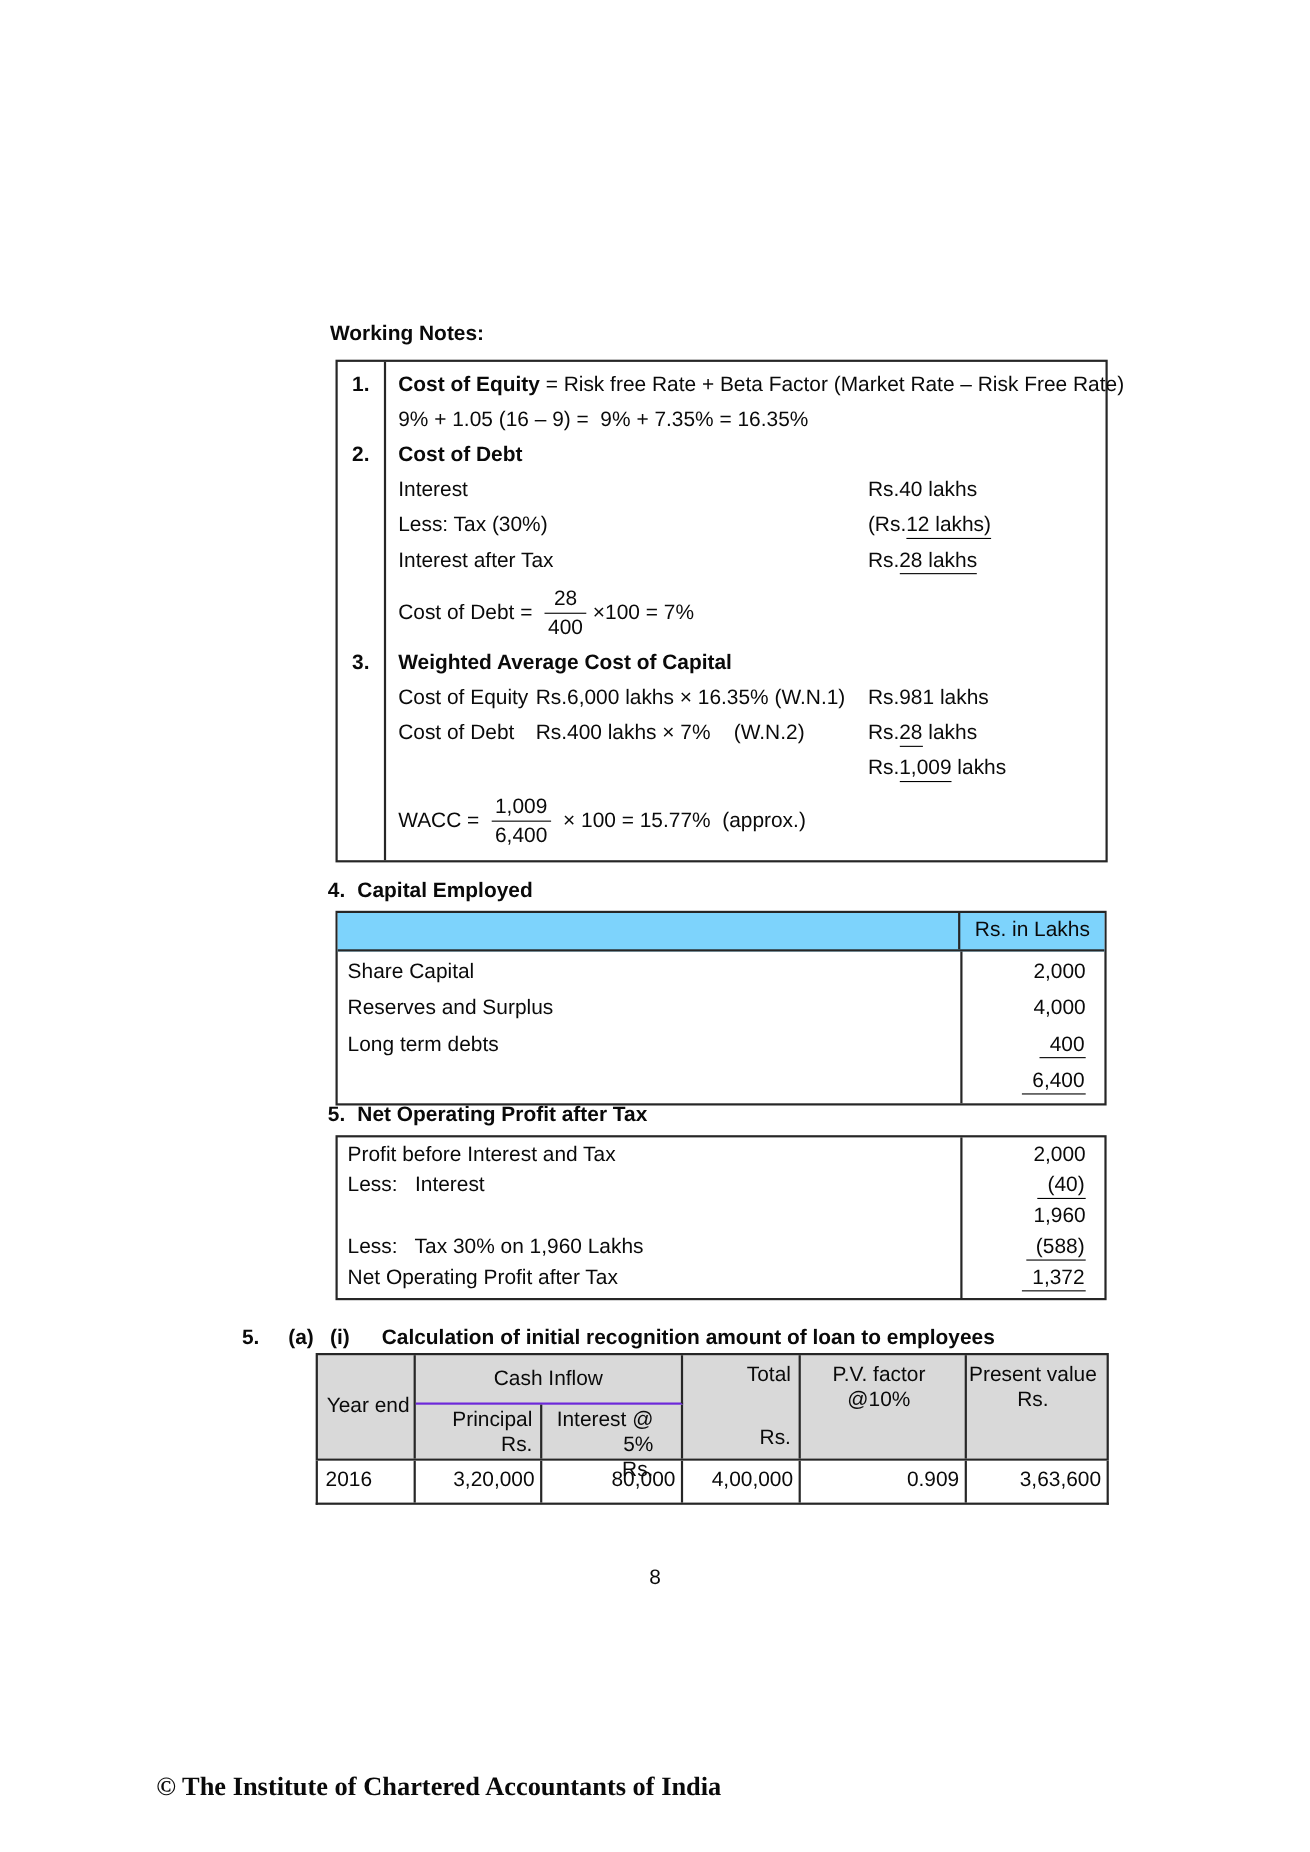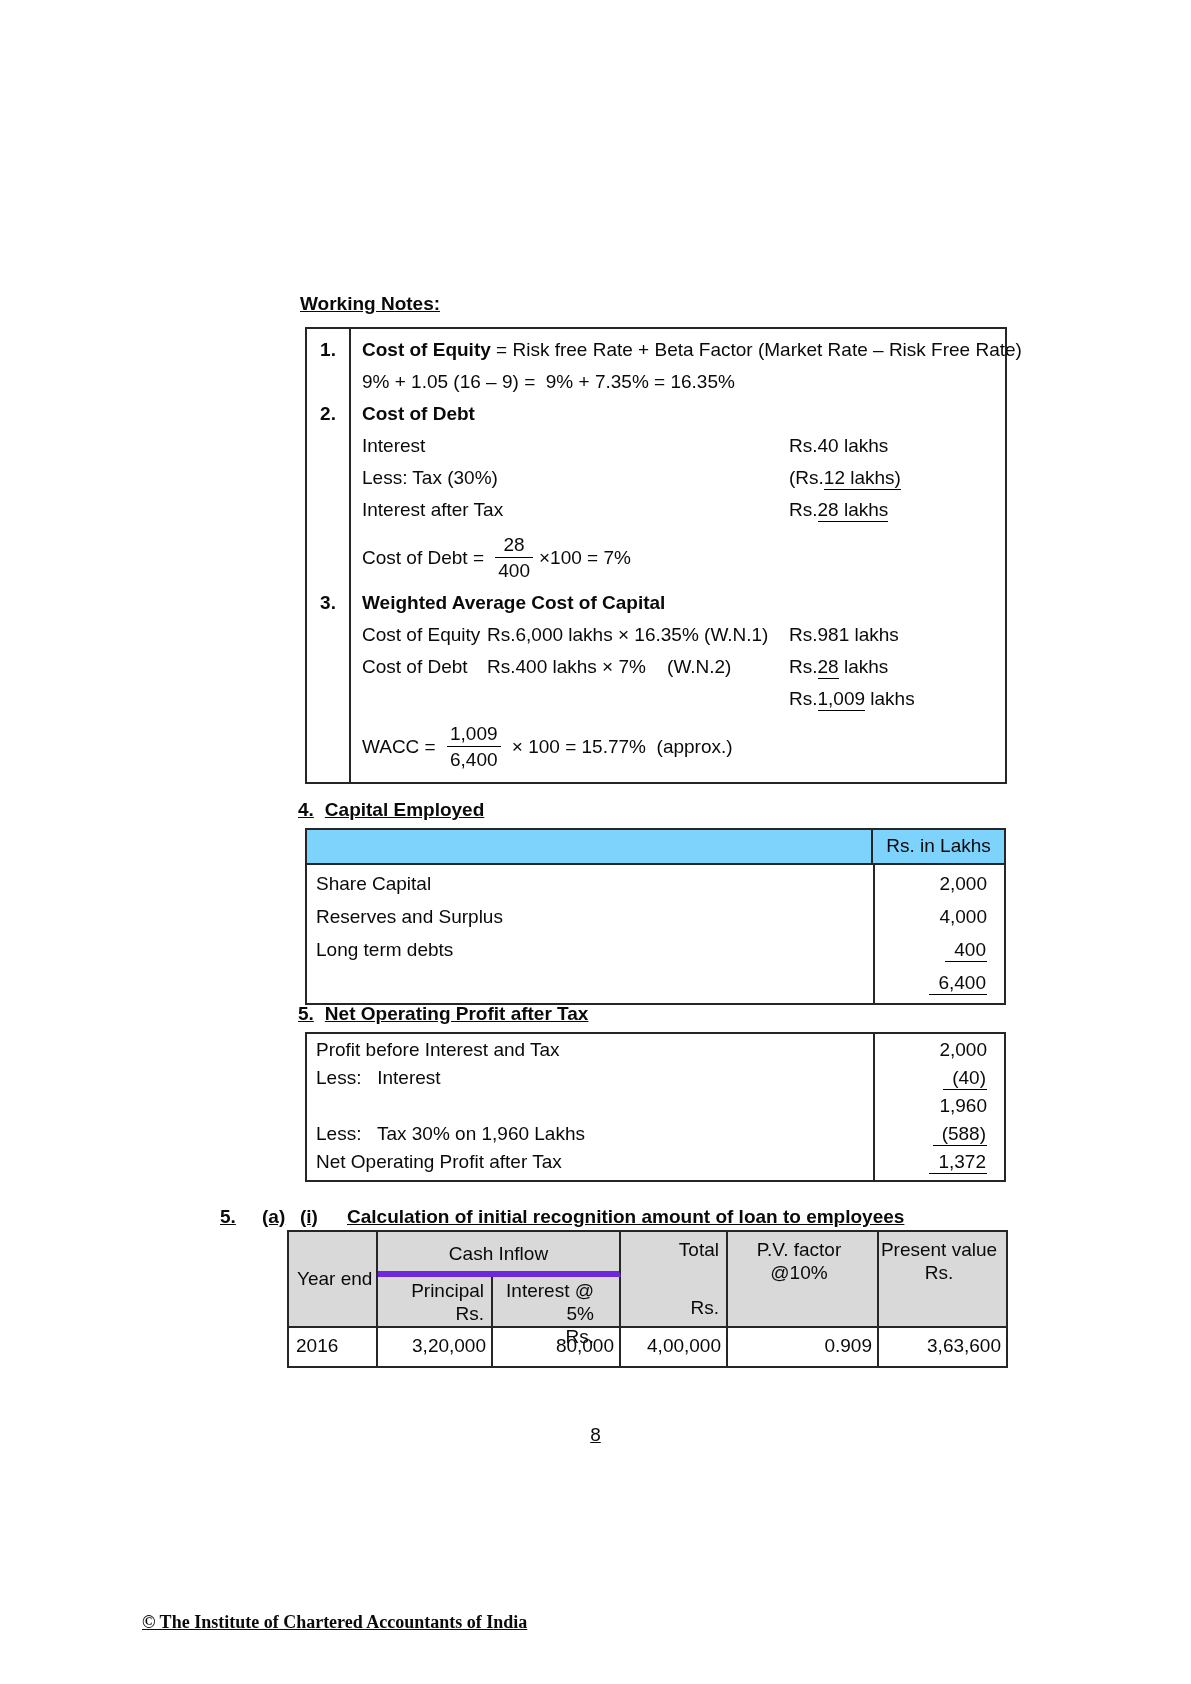--- a/index.html
+++ b/index.html
@@ -1,21 +1,21 @@
 <!DOCTYPE html>
 <html><head>
 <meta charset="utf-8">
 <style>
   html,body{margin:0;padding:0;background:#e8e8e8;}
   .page{
     position:relative;width:1191px;height:1684px;background:#ffffff;
     font-family:"Liberation Sans",sans-serif;font-size:19px;color:#0a0a0a;
     margin:0 auto;overflow:hidden;
   }
-  .abs{position:absolute;text-decoration:underline;}
+  .abs{position:absolute;}
   .b{font-weight:bold;}
   .t{white-space:pre;}
 
   
   #wn-table{left:305px;top:327px;width:702px;border:2px solid #262626;
     padding:5px 0 6px 0;box-sizing:border-box;position:absolute;}
   .wn-vline{position:absolute;left:42px;top:0;bottom:0;width:2px;background:#262626;}
   .wn-note{display:flex;}
   .wn-num{flex:0 0 42px;text-align:center;font-weight:bold;line-height:32px;}
   .wn-body{flex:1;padding:0 8px 0 13px;min-width:0;}
@@ -45,36 +45,36 @@
   .nop-row{line-height:28px;}
   .tc-lbl{width:516px;padding-left:9px;box-sizing:border-box;white-space:pre;}
   .tc-val{flex:1;text-align:right;padding-right:17px;white-space:pre;}
 
   
   #loan-table{left:287px;top:1230px;position:absolute;}
   .loan-header{display:grid;grid-template-columns:89px 115px 128px 107px 151px 127px;
     grid-template-rows:45px 49px;background:#d9d9d9;border:2px solid #262626;width:717px;}
   .loan-header > div{box-sizing:border-box;}
   .lh-year{grid-area:1/1/3/2;display:flex;align-items:center;padding-left:8px;border-right:2px solid #262626;}
-  .lh-cash{grid-area:1/2/2/4;text-align:center;line-height:43px;border-right:2px solid #262626;border-bottom:6px solid #6d28d9;}
+  .lh-cash{grid-area:1/2/2/4;text-align:center;line-height:43px;border-right:2px solid #262626;border-bottom:2px solid #6d28d9;}
   .lh-principal{grid-area:2/2/3/3;border-right:2px solid #262626;text-align:right;padding:2px 7px 0 0;line-height:23px;}
   .lh-interest{grid-area:2/3/3/4;border-right:2px solid #262626;text-align:right;padding:2px 25px 0 0;line-height:23px;}
   .lh-total{grid-area:1/4/3/5;border-right:2px solid #262626;display:flex;flex-direction:column;justify-content:space-between;text-align:right;padding:6px 7px 7px 0;line-height:23px;}
   .lh-pv{grid-area:1/5/3/6;border-right:2px solid #262626;text-align:center;padding:6px 7px 0 0;line-height:23px;}
   .lh-present{grid-area:1/6/3/7;text-align:center;padding:6px 7px 0 0;line-height:23px;}
   .loan-row{display:grid;grid-template-columns:89px 115px 128px 107px 151px 127px;
     border:2px solid #262626;border-top:none;height:38px;line-height:36px;width:717px;background:#fff;}
   .loan-row .lc{border-right:2px solid #262626;box-sizing:border-box;}
   .loan-row .lc:last-child{border-right:none;}
   .lc.y{padding-left:7px;}
   .lc.n{text-align:right;padding-right:5px;}
 
   
   #page-number{left:0;top:1424px;width:1191px;text-align:center;font-size:19px;}
-  #footer{left:142px;top:1612px;font-family:"Liberation Serif",serif;font-weight:bold;font-size:18px;}
+  #footer{left:142px;top:1612px;font-family:"Liberation Serif",serif;font-weight:bold;font-size:24px;}
 </style>
 </head>
 <body>
 
 <div class="page">
 
   <div class="abs b" style="left:300px;top:293px;">Working Notes:</div>
 
   <div id="wn-table">
     <div class="wn-vline"></div>

